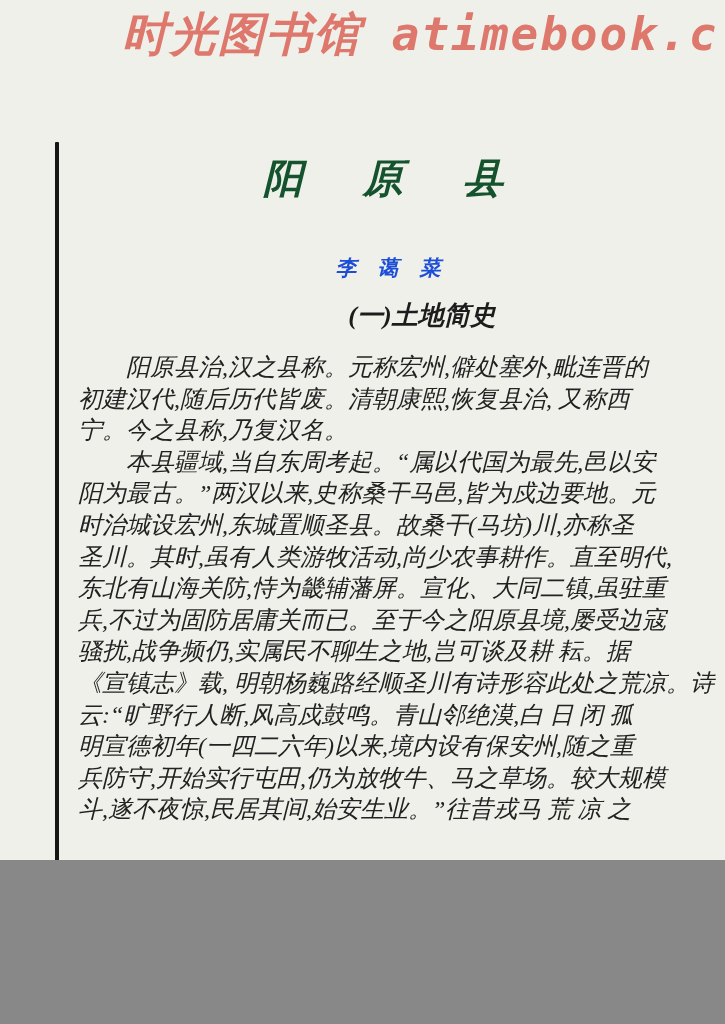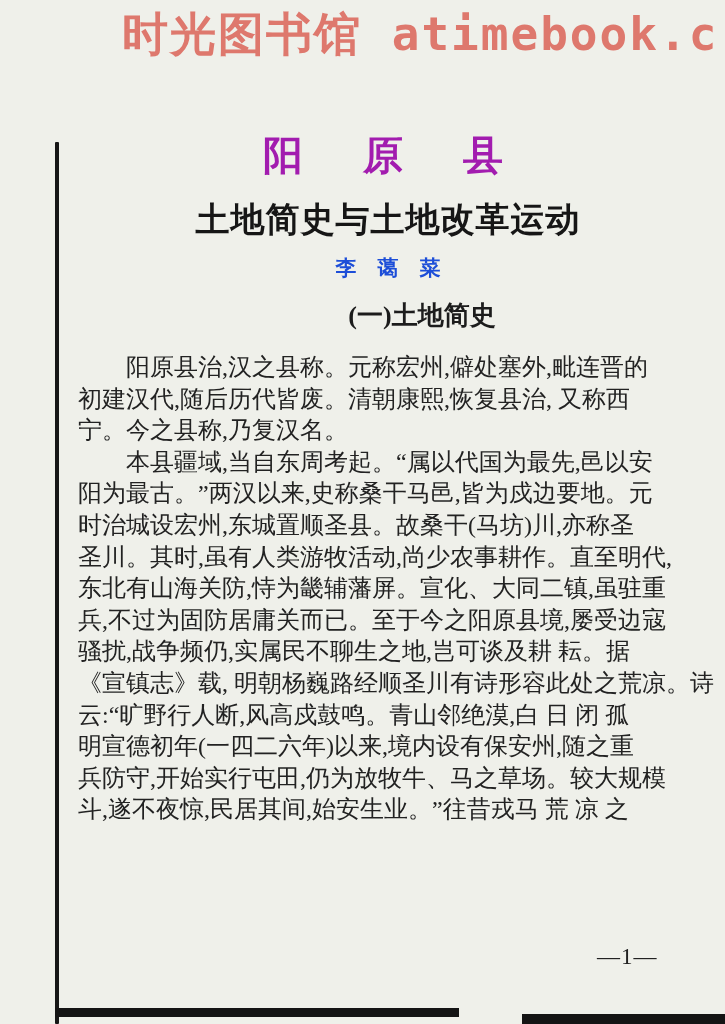--- a/index.html
+++ b/index.html
@@ -2,25 +2,26 @@
 <html><head>
 <meta charset="utf-8">
 <style>
   html,body{margin:0;padding:0;}
   body{
     font-family:"Liberation Serif","DejaVu Serif",serif;
     background:#888;
   }
   .page{
     position:relative;
-    width:725px;height:1024px;
+    width:725px;height:860px;
     margin:0 auto;
     background:#eff0ea;
     overflow:hidden;
     color:#1f1f1f;
+    font-style:italic;
   }
   
   .edge-left{
     position:absolute;left:55px;top:142px;width:4px;height:882px;
     background:#161616;border-radius:1px;
   }
   .edge-bottom-1{
     position:absolute;left:55px;top:1008px;width:404px;height:9px;
     background:#141414;
   }
@@ -32,22 +33,22 @@
     position:absolute;left:122px;top:6px;
     font-family:"DejaVu Sans Mono","DejaVu Sans",monospace;
     font-weight:bold;font-size:46px;line-height:56px;
     letter-spacing:2px;white-space:nowrap;
     opacity:.92;
   }
   .center-col{
     position:absolute;left:78px;width:620px;text-align:center;
   }
   .doc-title{
-    top:128px;
-    font-size:40px;font-weight:bold;color:#a21caf;
+    top:151px;
+    font-size:40px;font-weight:bold;color:#14532d;
     letter-spacing:10px;white-space:nowrap;
   }
   .doc-subtitle{
     top:197px;
     font-size:34px;font-weight:bold;color:#161616;
     letter-spacing:1px;white-space:nowrap;
   }
   .doc-author{
     top:254px;
     font-size:21px;font-weight:bold;color:#1d4ed8;
@@ -76,21 +77,20 @@
 <div class="page">
 
   <div class="watermark" style="color: rgb(221, 110, 99);">时光图书馆 atimebook.c</div>
 
   <div class="edge-left"></div>
   <div class="edge-bottom-1"></div>
   <div class="edge-bottom-2"></div>
 
   <div class="center-col doc-title">阳　原　县</div>
 
-  <div class="center-col doc-subtitle">土地简史与土地改革运动</div>
 
   <div class="center-col doc-author">李　蔼　菜</div>
 
   <div class="center-col section-heading">(一)土地简史</div>
 
   <div class="body-text">
     <div class="line indent">阳原县治,汉之县称。元称宏州,僻处塞外,毗连晋的</div>
     <div class="line">初建汉代,随后历代皆废。清朝康熙,恢复县治, 又称西</div>
     <div class="line">宁。今之县称,乃复汉名。</div>
     <div class="line indent">本县疆域,当自东周考起。“属以代国为最先,邑以安</div>

